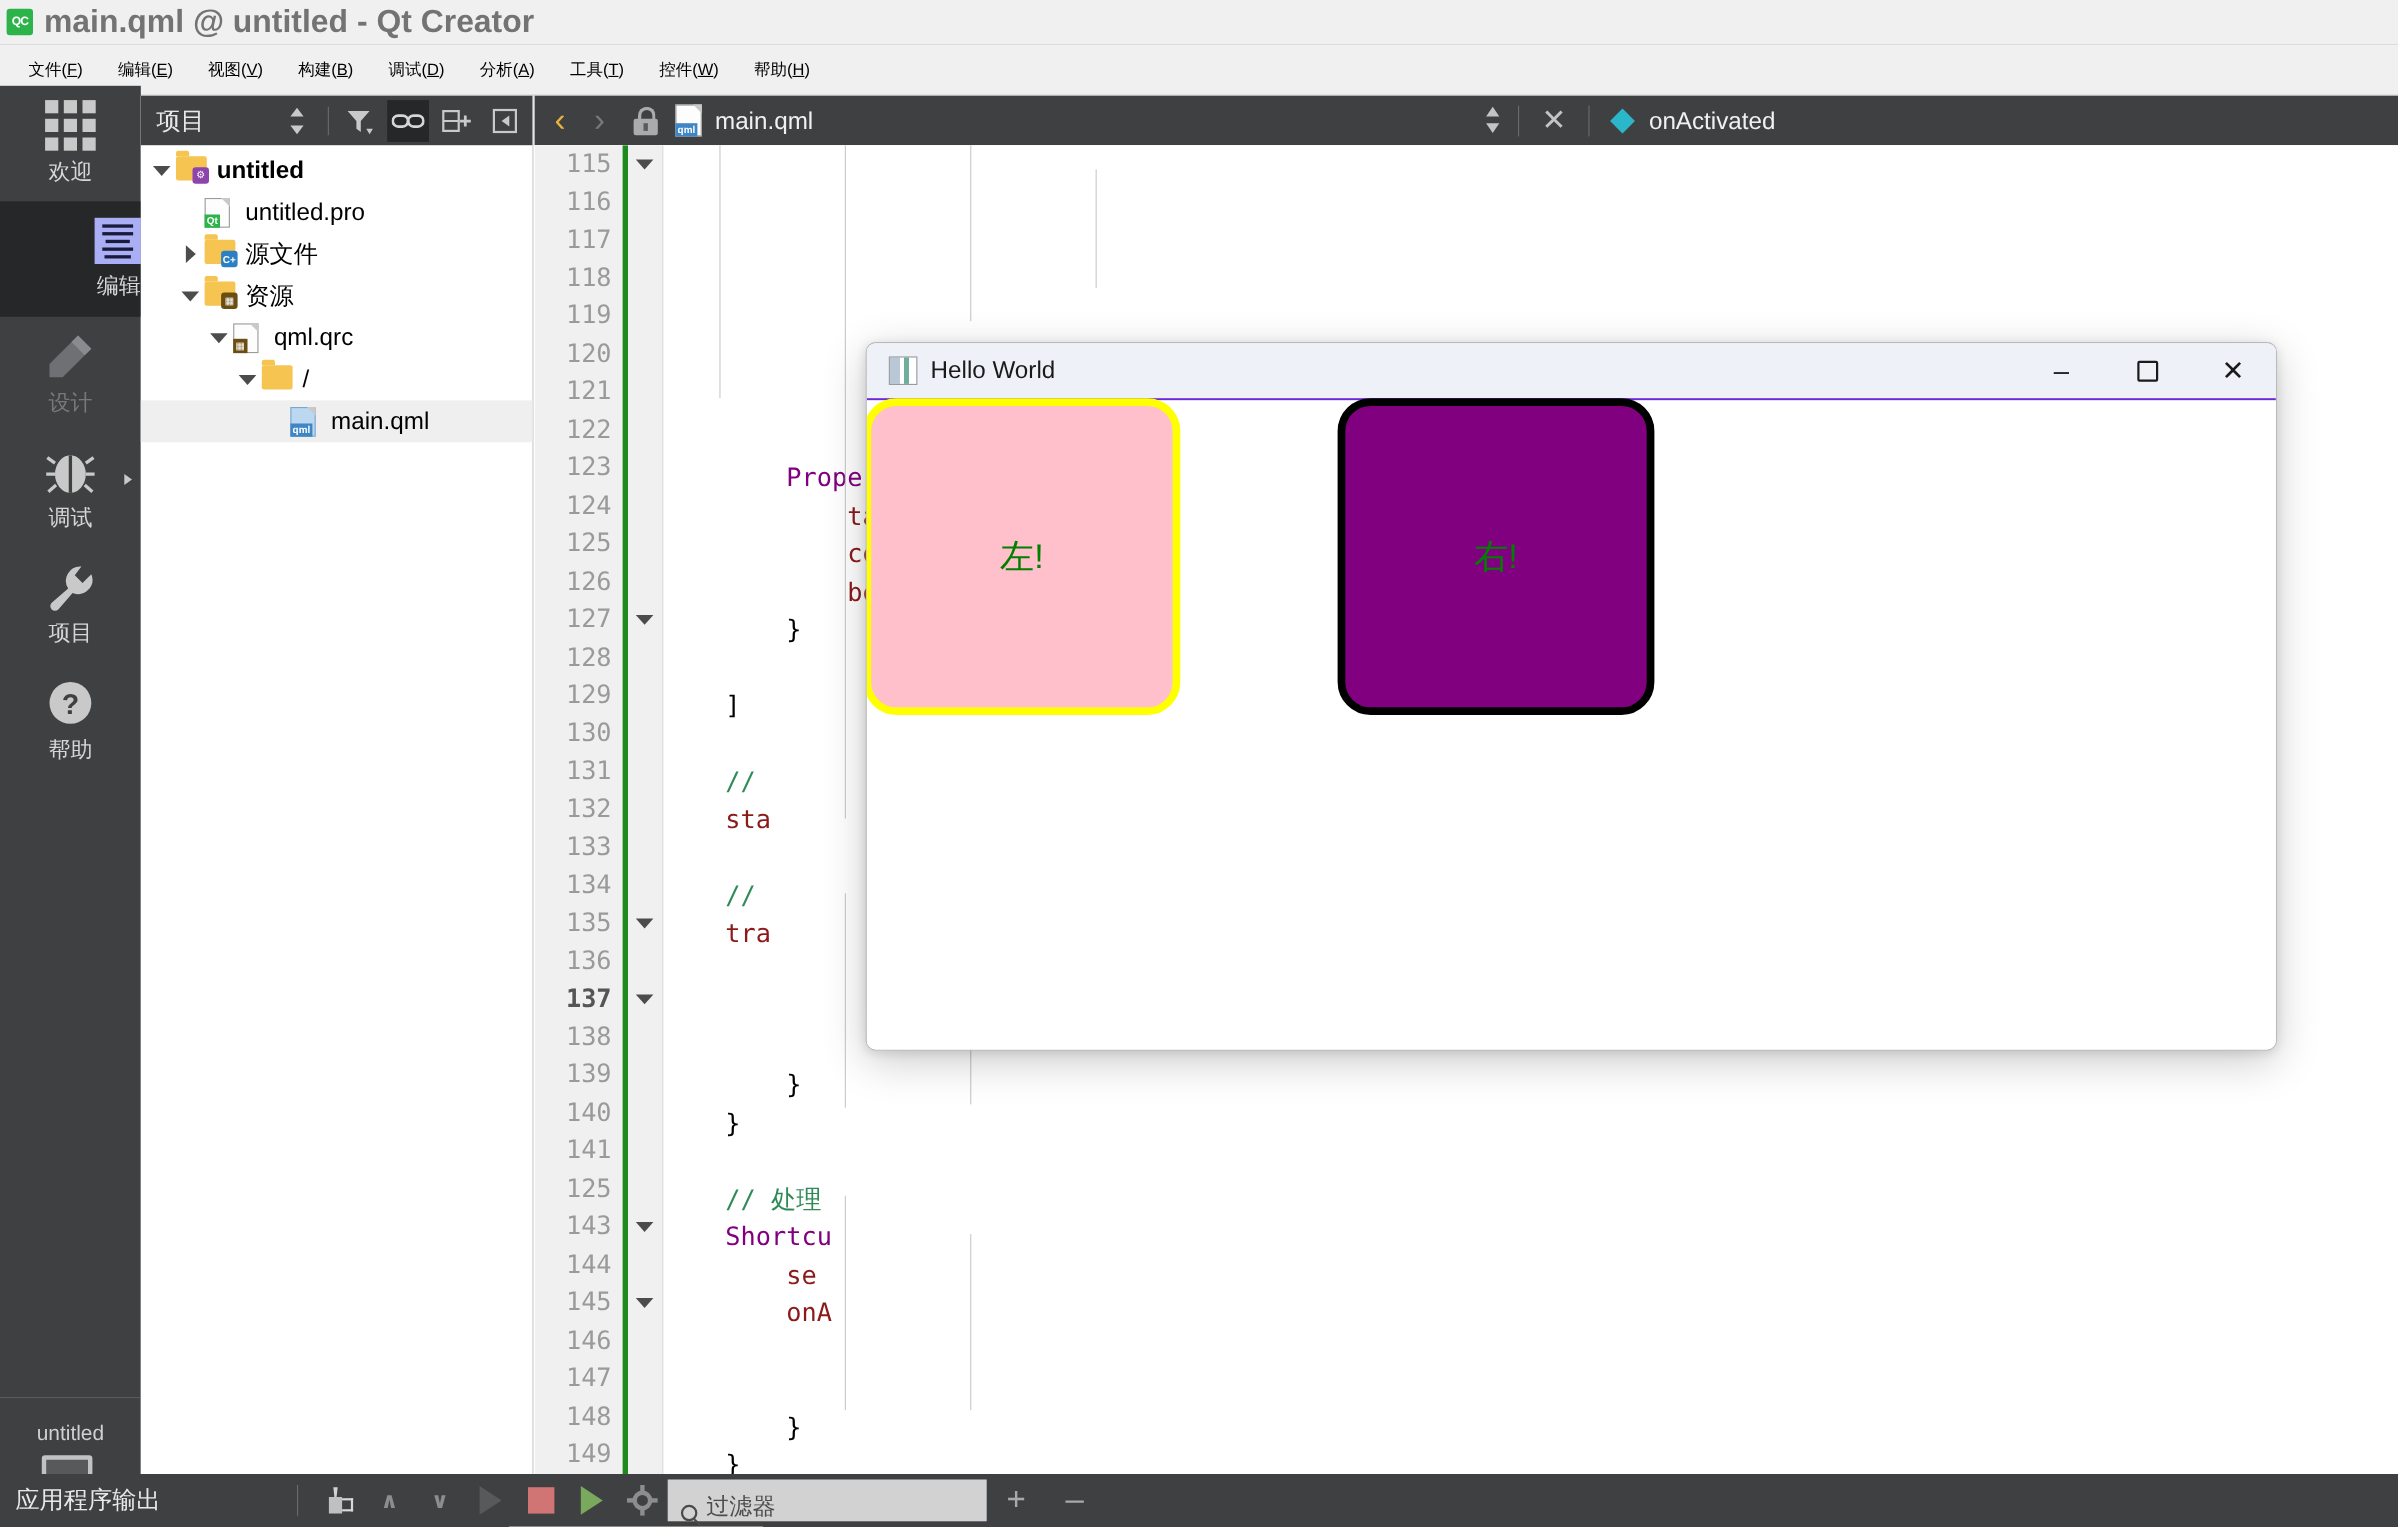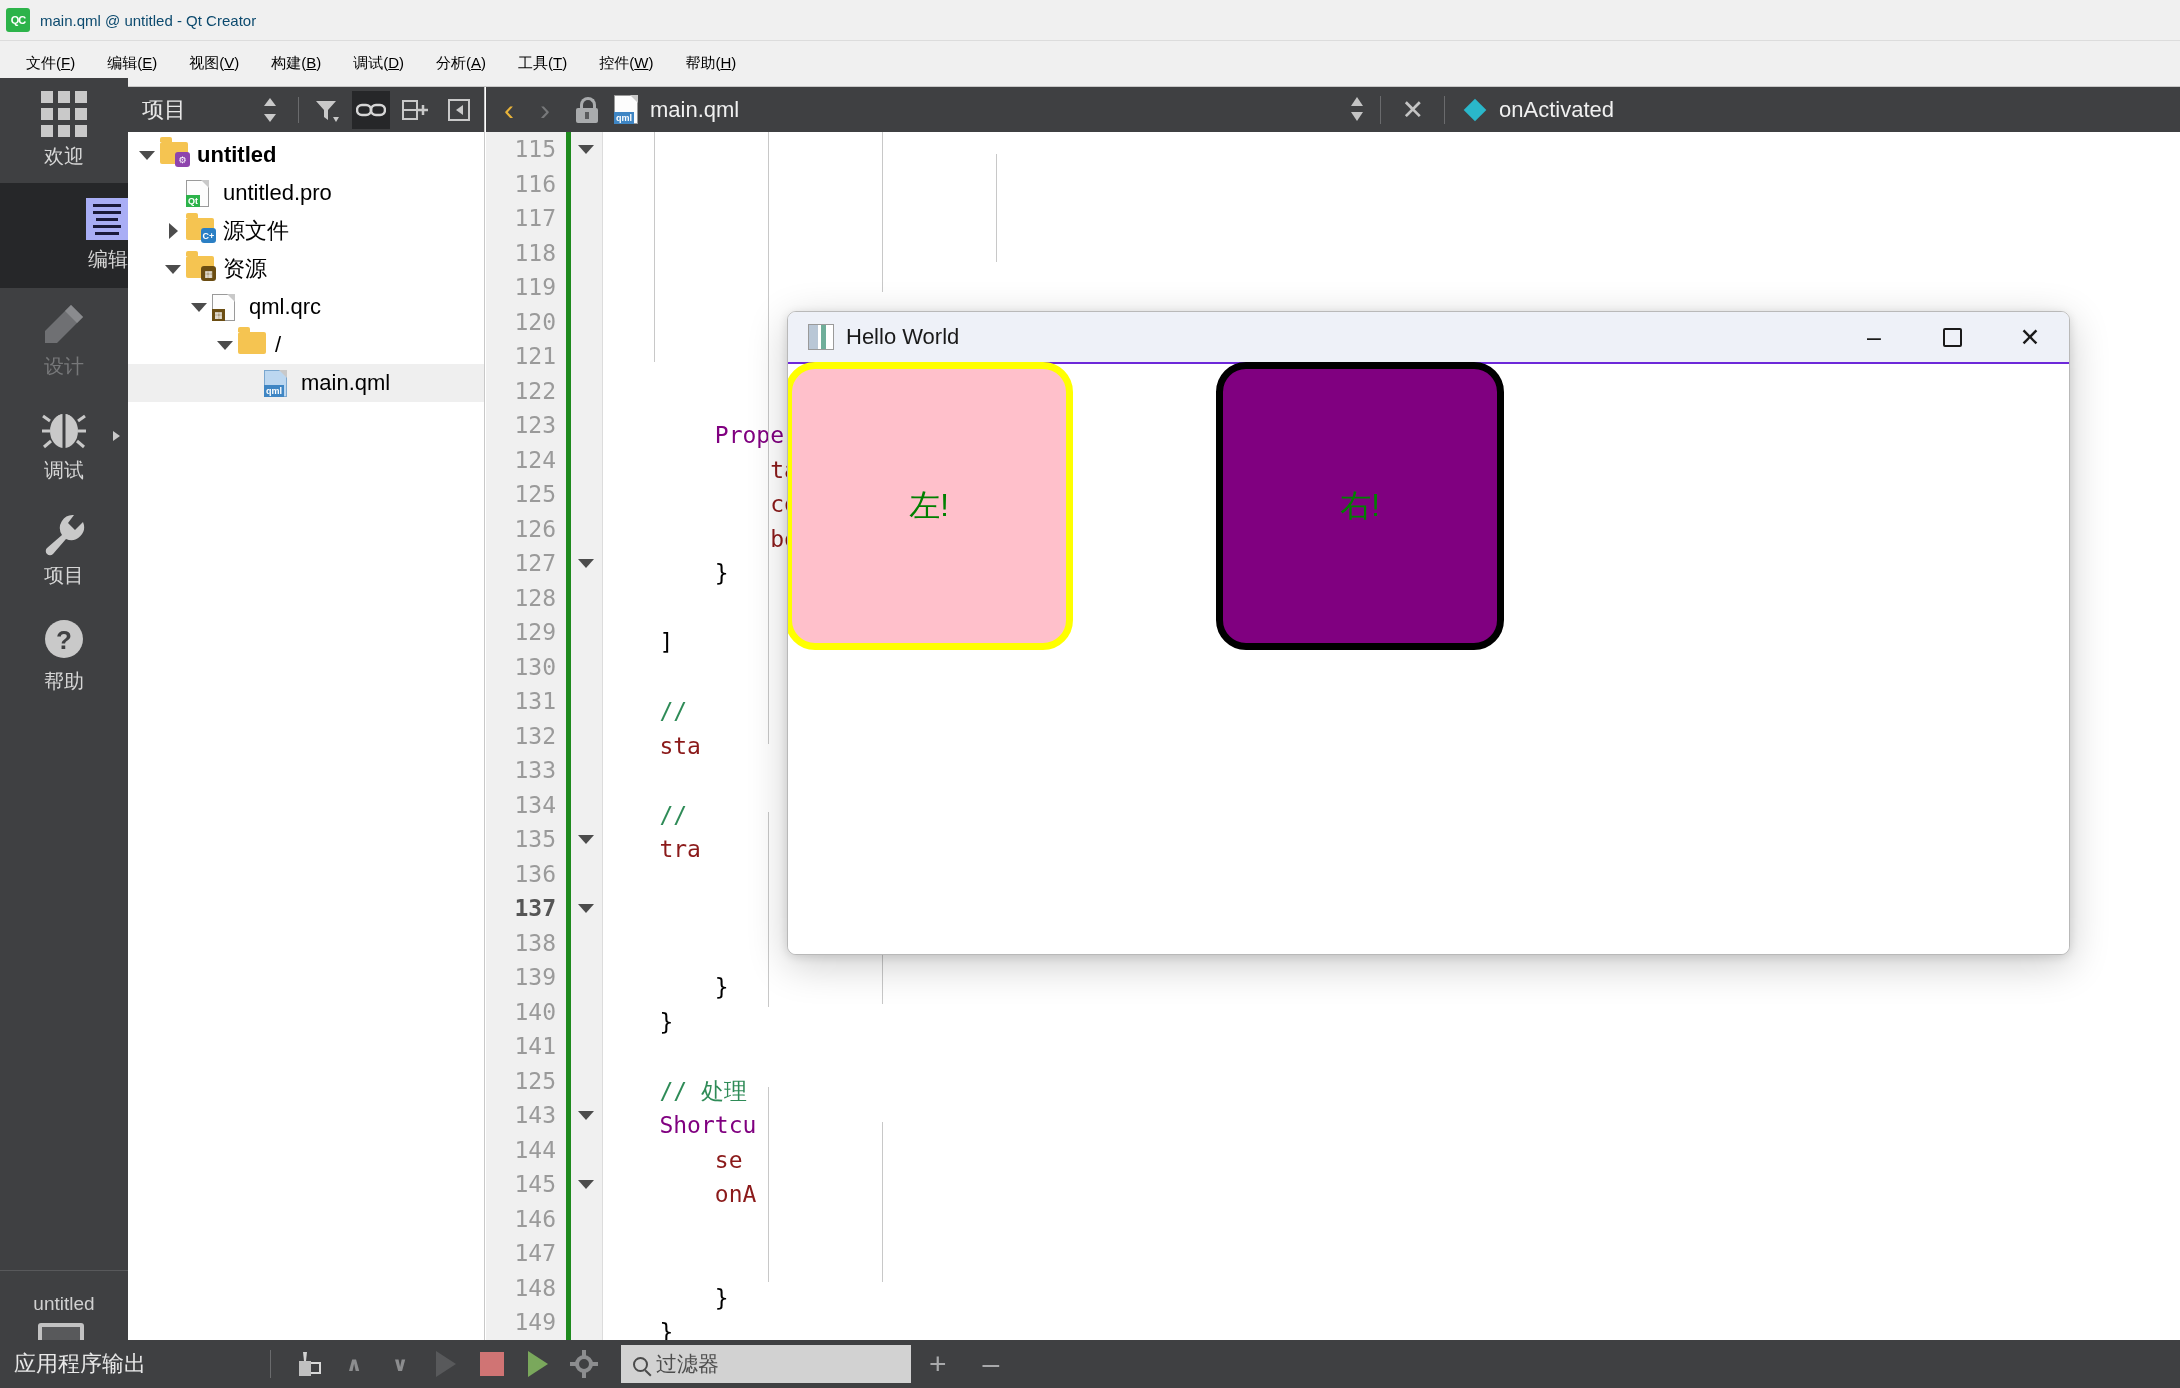--- a/index.html
+++ b/index.html
@@ -20,21 +20,21 @@
     border-bottom: 1px solid #dcdcdc;
   }
   .qc-logo {
     width: 24px; height: 24px; border-radius: 3px;
     background: #2cb34a; color: #fff;
     font-size: 11px; font-weight: bold;
     display: flex; align-items: center; justify-content: center;
     letter-spacing: -1px;
     font-family: "Liberation Sans", sans-serif;
   }
-  .title-text { font-size: 15px; color: #0c4a6e; }
+  .title-text { font-size: 29px; color: #737373; font-weight: bold; }
 
   
   .menubar {
     position: absolute; left: 0; top: 41px; width: 2180px; height: 46px;
     background: #f0f0f0;
     display: flex; align-items: center;
     padding-left: 10px;
     border-bottom: 1px solid #c8c8c8;
   }
   .menu-item {
@@ -174,21 +174,21 @@
     display:flex; align-items:center; padding-left:14px; gap:0;
   }
   .bb-title { font-size:22px; color:#e8e8e8; margin-right:110px; white-space:nowrap; }
   .bb-sep { width:1px;height:28px;background:#6a6b6d;margin:0 14px; }
   .bb-ic { width:46px;height:38px;display:flex;align-items:center;justify-content:center;cursor:default; }
   .chev { color:#8c8d8f; font-size:20px; font-weight:bold; }
   .tri-play { width:0;height:0;border-top:13px solid transparent;border-bottom:13px solid transparent;border-left:20px solid #58595b; }
   .sq-stop { width:24px;height:24px;background:#d07474; }
   .tri-green { width:0;height:0;border-top:13px solid transparent;border-bottom:13px solid transparent;border-left:20px solid #7aa85c; }
   .filter-box {
-    width:290px; height:38px; background:#d2d2d2; display:flex; align-items:center; gap:8px; padding-left:12px;margin-left:14px;
+    width:290px; height:38px; background:#d2d2d2; display:flex; align-items:flex-end; gap:8px; padding-left:12px;
   }
   .mag { width:15px;height:15px;border:2px solid #4a4a4a;border-radius:50%;position:relative;flex:none; }
   .mag:after { content:""; position:absolute; right:-6px; bottom:-4px; width:8px;height:2px;background:#4a4a4a;transform:rotate(45deg); }
   .filter-ph { font-size:21px; color:#4d4d4d; }
   .plus-btn, .minus-btn { color:#a8a9ab; font-size:30px; padding:0 18px; cursor:default; line-height:1; }
 
   
   .dialog {
     position:absolute; left:787px; top:311px; width:1283px; height:644px;
     background:#fff; border:1px solid #b9b9b9; border-radius:9px;

